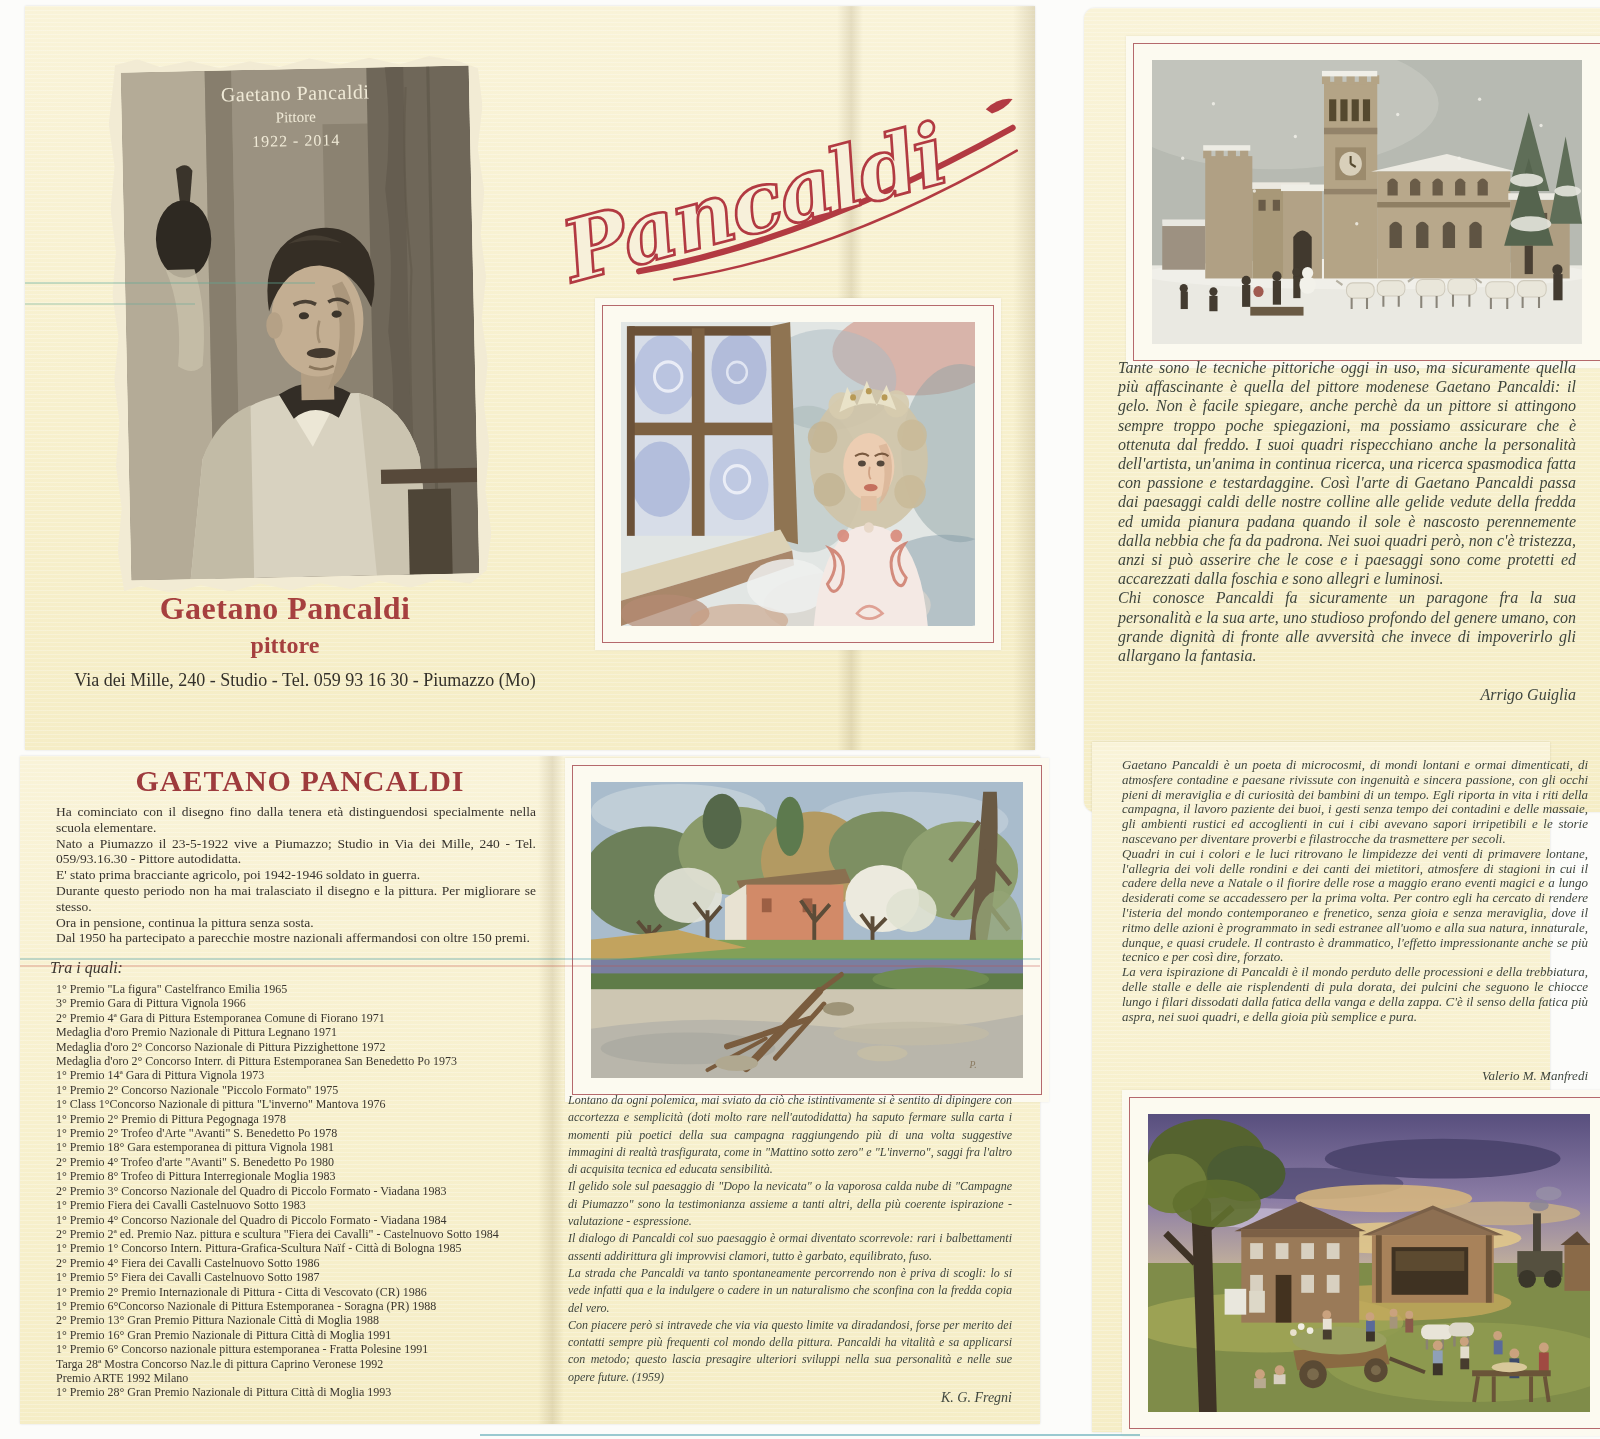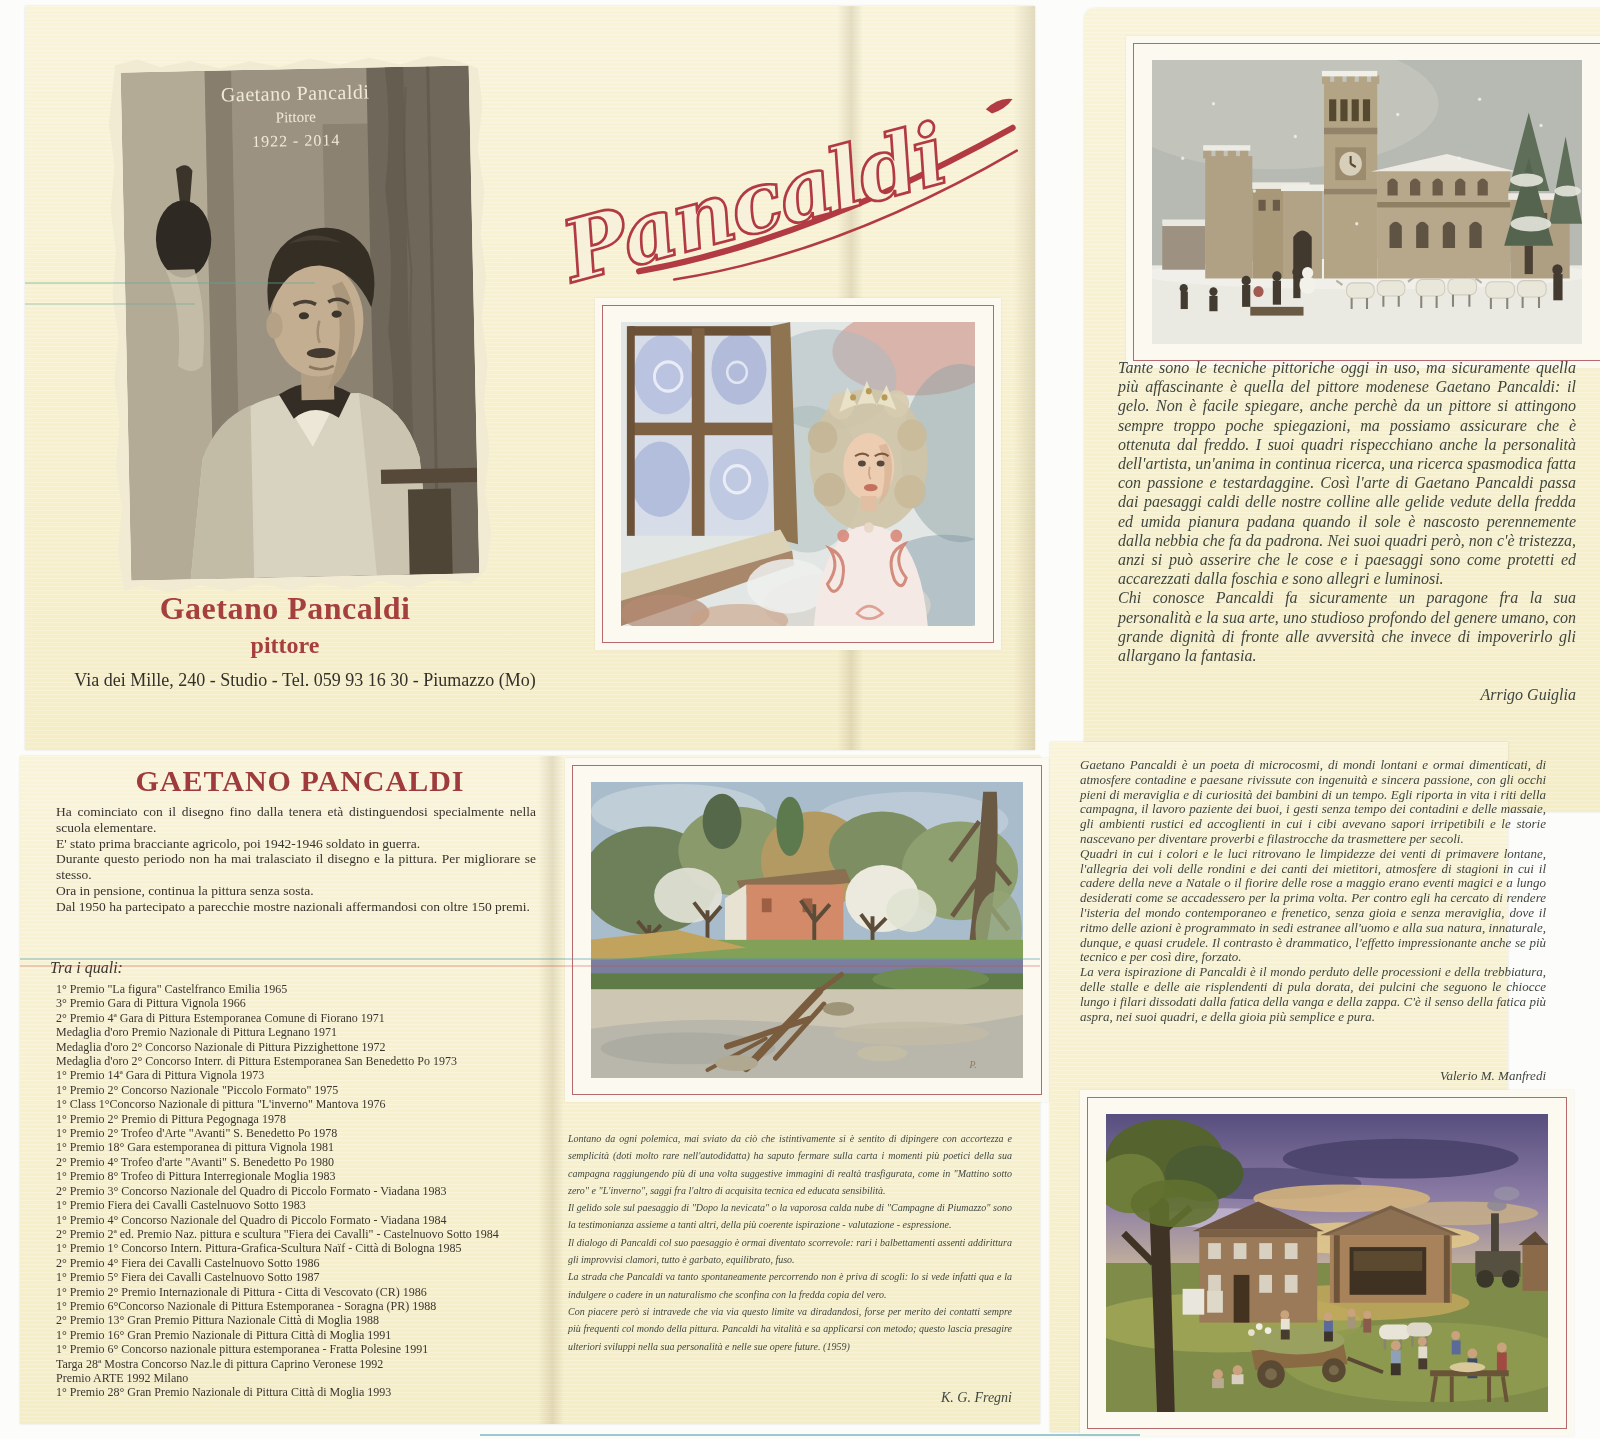--- a/index.html
+++ b/index.html
@@ -11,21 +11,21 @@
   .panel{
     position:absolute;
     background:
       repeating-linear-gradient(180deg, rgba(255,255,255,.25) 0 1px, rgba(0,0,0,0) 1px 4px),
       linear-gradient(180deg,#f9f3d8 0%,#f7f0cd 55%,#f5edc6 100%);
     box-shadow:0 0 2px rgba(0,0,0,.12);
   }
   .panel-tl{left:25px;top:6px;width:1010px;height:744px;}
   .panel-tr{left:1084px;top:8px;width:532px;height:804px;border-radius:11px;}
   .panel-bl{left:20px;top:756px;width:1020px;height:668px;}
-  .panel-br{left:1050px;top:742px;width:458px;height:690px;}
+  .panel-br{left:1092px;top:742px;width:458px;height:690px;}
   .fold{position:absolute;top:0;height:100%;width:26px;pointer-events:none;
     background:linear-gradient(90deg, rgba(0,0,0,0), rgba(120,100,55,.16) 55%, rgba(0,0,0,0));}
   .edge-shade{position:absolute;right:0;top:0;height:100%;width:22px;
     background:linear-gradient(90deg, rgba(0,0,0,0), rgba(120,100,55,.18));}
   
   .photo-wrap{
     position:absolute;left:88px;top:50px;width:374px;height:534px;
     background:#f2ebd4;transform:rotate(-1.2deg);
     clip-path:polygon(2% 1%,8% 0%,14% 1.5%,22% .5%,30% 2%,38% .8%,46% 2%,54% .5%,62% 1.8%,70% .6%,78% 2%,86% .5%,94% 1.6%,99% 3%,100% 10%,98.5% 18%,100% 26%,98.8% 34%,100% 42%,98.6% 50%,100% 58%,98.7% 66%,100% 74%,98.6% 82%,100% 90%,98.5% 97%,94% 99.5%,86% 98.5%,78% 100%,70% 98.6%,62% 100%,54% 98.8%,46% 100%,38% 98.6%,30% 100%,22% 98.7%,14% 100%,6% 98.6%,1.5% 99.5%,0% 92%,1.3% 84%,0% 76%,1.2% 68%,0% 60%,1.4% 52%,0% 44%,1.2% 36%,0% 28%,1.3% 20%,0% 12%,1.5% 4%);
   }
@@ -49,21 +49,21 @@
   .frame{position:absolute;background:#fcfaf0;padding:7px;box-shadow:0 0 2px rgba(0,0,0,.08);}
   .frame-red{border:1px solid #b5696c;width:100%;height:100%;box-sizing:border-box;padding:16px 18px;}
   .art{width:100%;height:100%;overflow:hidden;}
   .art svg{display:block;width:100%;height:100%;}
   
   .review{position:absolute;font-style:italic;color:#3e453d;text-align:justify;}
   .review p{margin:0;}
   .byline{text-align:right;font-style:italic;color:#3e453d;margin-top:0;}
   .tr-review{left:34px;top:350px;width:458px;font-size:16px;line-height:19.2px;}
   .tr-byline{position:absolute;left:34px;top:678px;width:458px;font-size:16px;}
-  .fregni-review{left:548px;top:336px;width:444px;font-size:10px;line-height:17.3px;margin-top:38px;}
+  .fregni-review{left:548px;top:336px;width:444px;font-size:12px;line-height:17.3px;}
   .fregni-byline{position:absolute;left:548px;top:634px;width:444px;font-size:14px;}
   .br-review{left:30px;top:16px;width:466px;font-size:13px;line-height:14.8px;}
   .br-byline{position:absolute;left:30px;top:326px;width:466px;font-size:13px;}
   
   .bl-heading{position:absolute;left:30px;top:8px;width:500px;text-align:center;
     color:#9e3b3d;font-weight:bold;font-size:30px;letter-spacing:1px;}
   .bio{position:absolute;left:36px;top:48px;width:480px;font-size:13.5px;line-height:15.8px;
     color:#37332d;text-align:justify;}
   .bio p{margin:0;}
   .list-intro{position:absolute;left:30px;top:203px;width:500px;text-align:left;
@@ -337,20 +337,21 @@
   </div>
   <div class="byline tr-byline">Arrigo Guiglia</div>
 </div>
 
 <div class="panel panel-bl">
   <div class="fold" style="left:518px;"></div>
   <div class="bl-heading">GAETANO PANCALDI</div>
   <div class="bio">
     <div>
         <p>Ha cominciato con il disegno fino dalla tenera età distinguendosi specialmente nella scuola elementare.</p>
+        <p>Nato a Piumazzo il 23-5-1922 vive a Piumazzo; Studio in Via dei Mille, 240 - Tel. 059/93.16.30 - Pittore autodidatta.</p>
         <p>E' stato prima bracciante agricolo, poi 1942-1946 soldato in guerra.</p>
         <p>Durante questo periodo non ha mai tralasciato il disegno e la pittura. Per migliorare se stesso.</p>
         <p>Ora in pensione, continua la pittura senza sosta.</p>
         <p>Dal 1950 ha partecipato a parecchie mostre nazionali affermandosi con oltre 150 premi.</p>
       </div>
   </div>
   <div class="list-intro">Tra i quali:</div>
   <div class="prizes">
     <div>
         <div>1° Premio "La figura" Castelfranco Emilia 1965</div>

